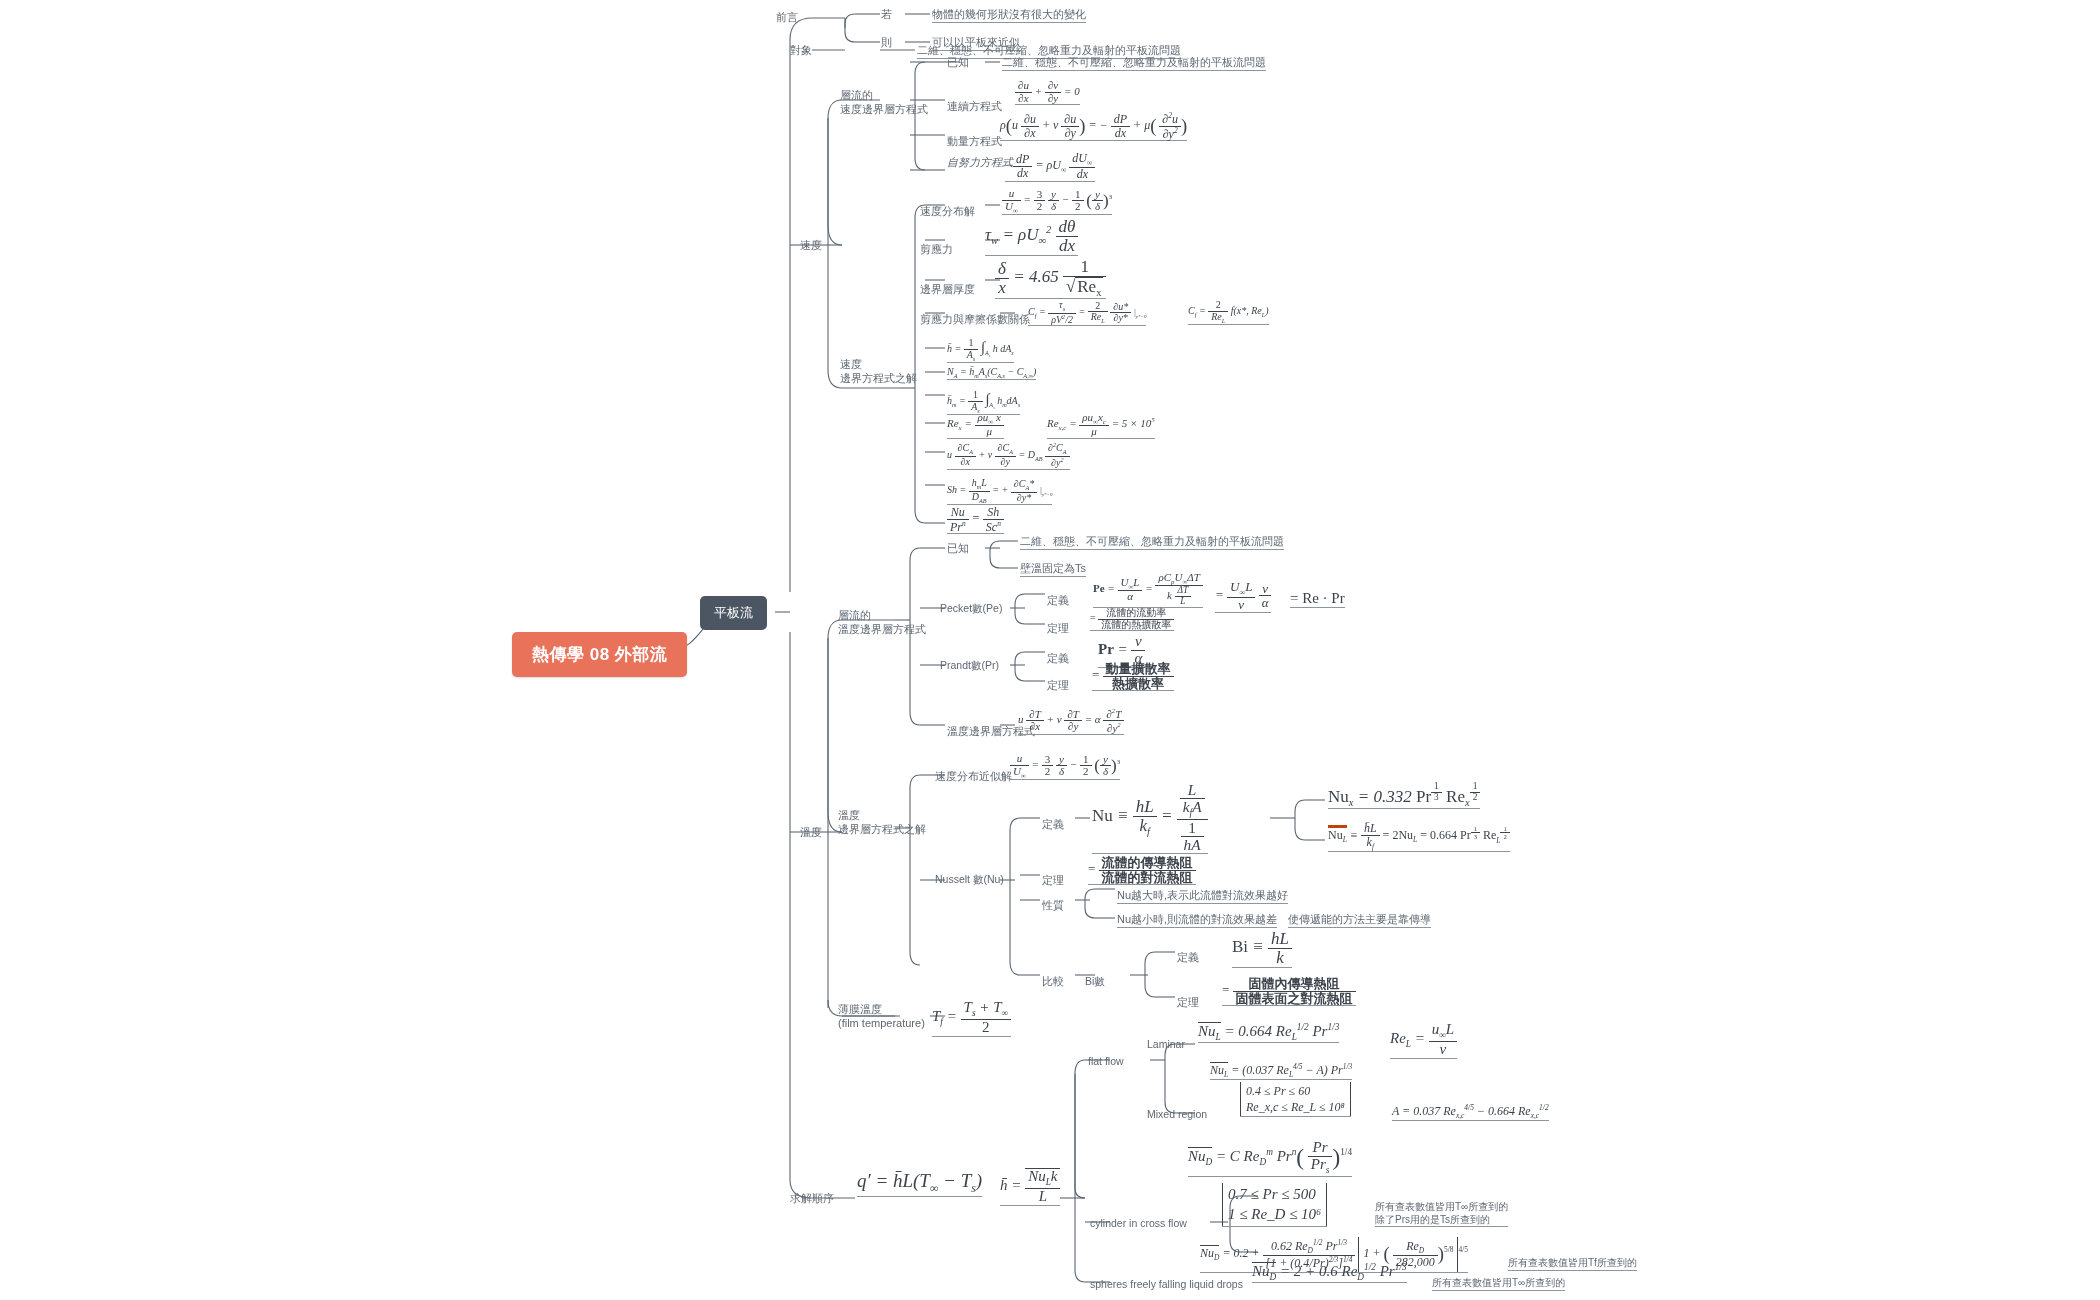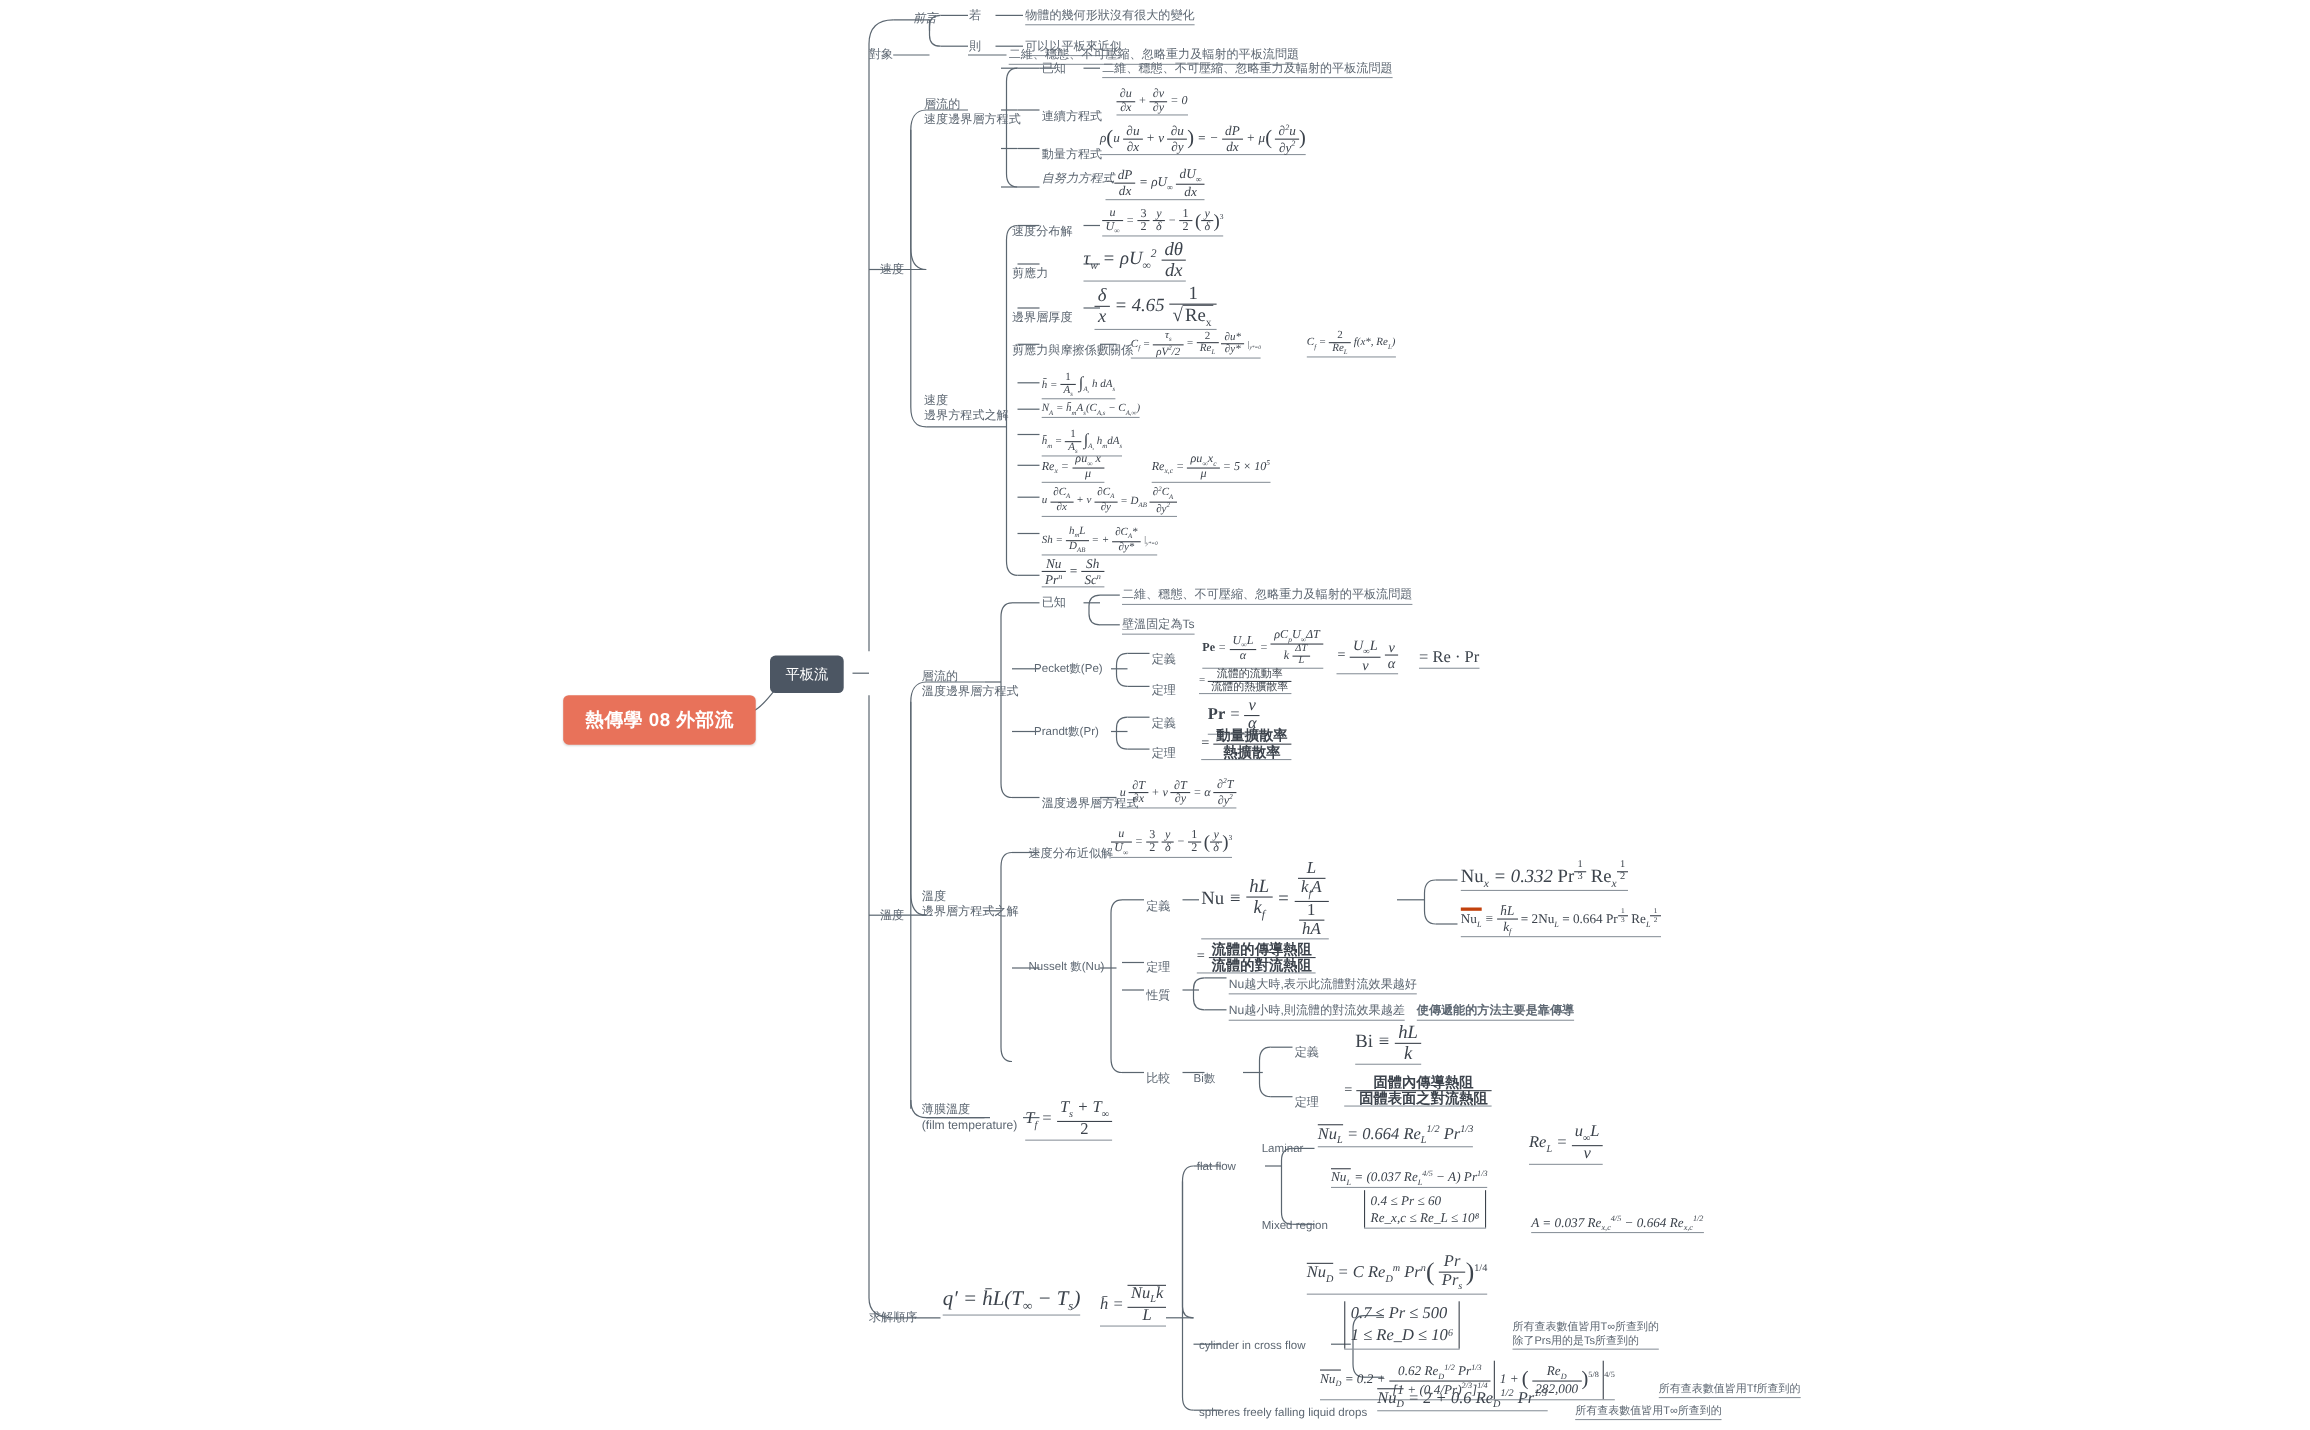--- a/index.html
+++ b/index.html
@@ -213,21 +213,21 @@
     <path d="M1210 1222 L 1228 1222"></path>
     <path d="M1240 1196 C 1233 1196, 1230 1201, 1230 1208 L 1230 1240 C 1230 1247, 1233 1252, 1240 1252"></path>
     <path d="M1240 1196 L 1258 1196"></path>
     <path d="M1240 1252 L 1258 1252"></path>
   </svg>
 
   <div class="node root" style="left:512px;top:632px;">熱傳學 08 外部流</div>
 
   <div class="node dark" style="left:700px;top:596px;">平板流</div>
 
-  <div class="node lbl" style="left:830px;top:11px;font-style:italic;">前言</div>
+  <div class="node lbl" style="left:776px;top:11px;">前言</div>
   <div class="node lbl" style="left:881px;top:8px;">若</div>
   <div class="node lbl underline-node" style="left:932px;top:8px;">物體的幾何形狀沒有很大的變化</div>
   <div class="node lbl" style="left:881px;top:36px;">則</div>
   <div class="node lbl underline-node" style="left:932px;top:36px;">可以以平板來近似</div>
 
   <div class="node lbl" style="left:790px;top:44px;">對象</div>
   <div class="node lbl underline-node" style="left:917px;top:44px;">二維、穩態、不可壓縮、忽略重力及輻射的平板流問題</div>
 
   <div class="node lbl" style="left:800px;top:239px;">速度</div>
 
@@ -441,21 +441,21 @@
 
   <div class="node lbl" style="left:1042px;top:874px;">定理</div>
   <div class="node mth m13 underline-node" style="left:1088px;top:856px;">
     <span> = </span><span class="fr"><span class="n cjkbold">流體的傳導熱阻</span>
     <span class="d cjkbold">流體的對流熱阻</span></span>
   </div>
 
   <div class="node lbl" style="left:1042px;top:899px;">性質</div>
   <div class="node lbl underline-node" style="left:1117px;top:889px;">Nu越大時,表示此流體對流效果越好</div>
   <div class="node lbl underline-node" style="left:1117px;top:913px;">Nu越小時,則流體的對流效果越差</div>
-  <div class="node lbl underline-node" style="left:1288px;top:913px;font-weight:bold;">使傳遞能的方法主要是靠傳導</div>
+  <div class="node lbl underline-node" style="left:1288px;top:913px;">使傳遞能的方法主要是靠傳導</div>
 
   <div class="node lbl" style="left:1042px;top:975px;">比較</div>
   <div class="node lbl en" style="left:1085px;top:975px;">Bi數</div>
   <div class="node lbl" style="left:1177px;top:951px;">定義</div>
   <div class="node mth m17 underline-node" style="left:1232px;top:930px;">
     <span style="font-family:inherit;">Bi</span><span class="it"> ≡ </span>
     <span class="fr"><span class="n it">hL</span><span class="d it">k</span></span>
   </div>
   <div class="node lbl" style="left:1177px;top:996px;">定理</div>
   <div class="node mth m13 underline-node" style="left:1222px;top:977px;">

